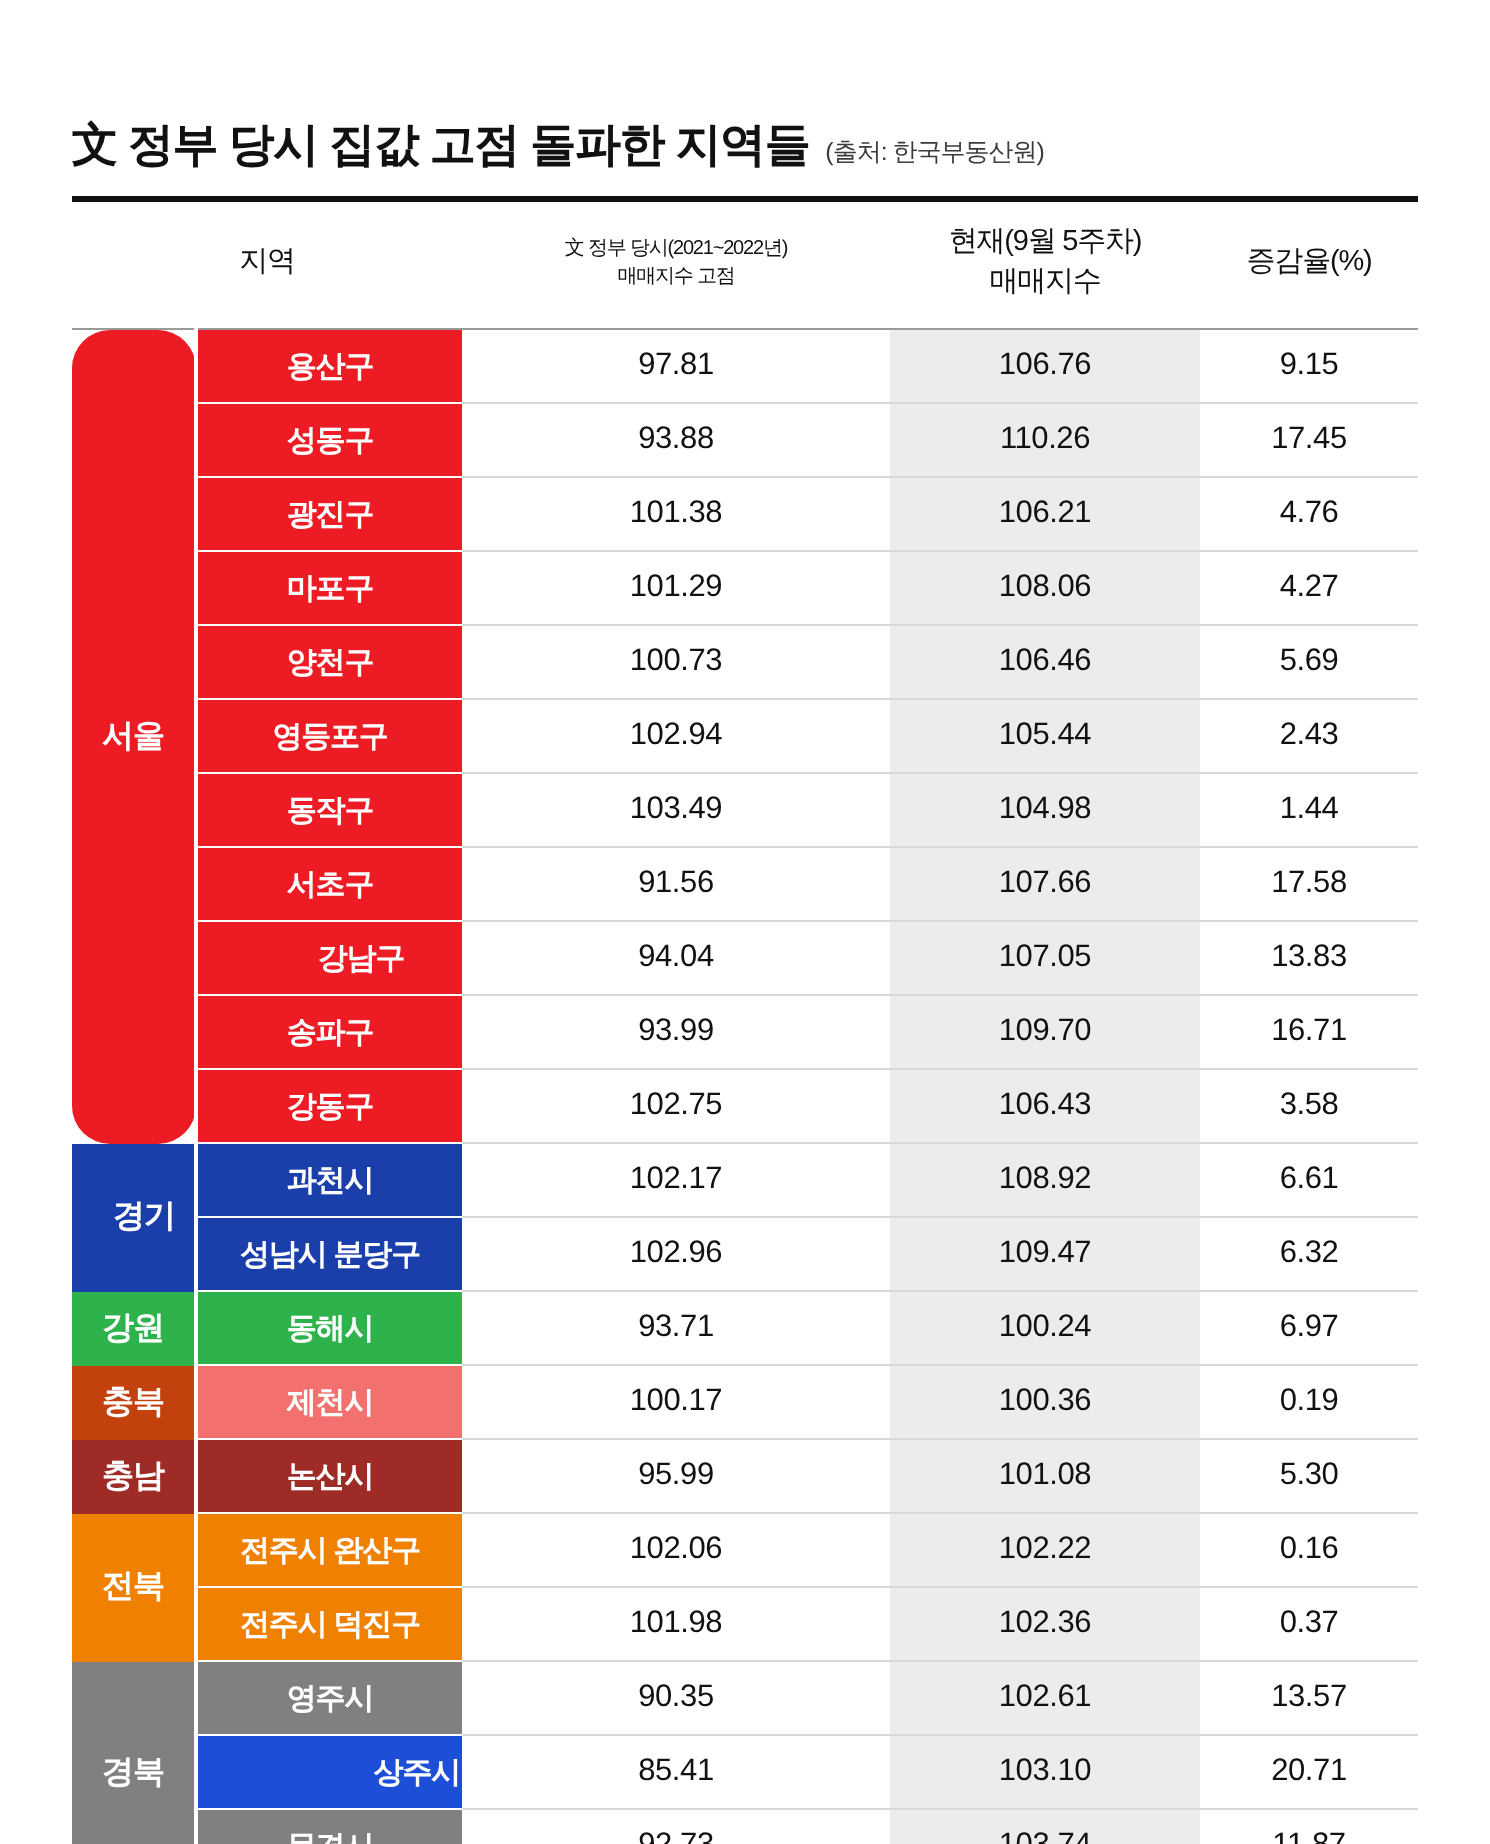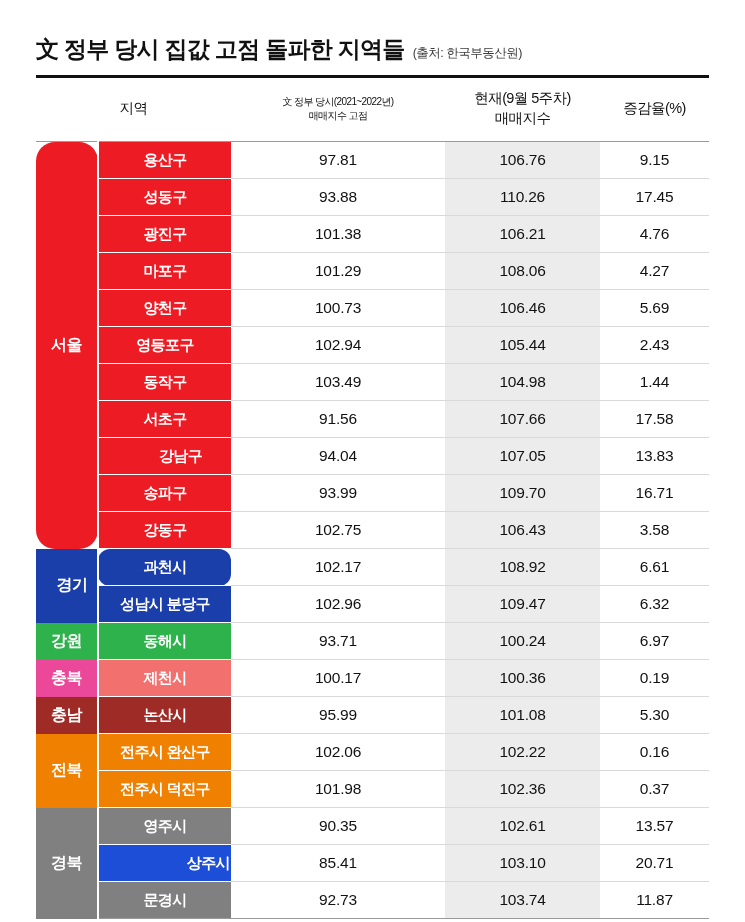--- a/index.html
+++ b/index.html
@@ -10,20 +10,21 @@
     background: #ffffff;
     font-family: "Liberation Sans", sans-serif;
     color: #111111;
     overflow: hidden;
   }
   .page {
     position: relative;
     width: 745px;
     height: 762px;
     padding: 0 36px;
+    margin-top: 23px;
   }
   
   .title-row {
     display: flex;
     align-items: baseline;
     gap: 8px;
     padding-top: 34px;
     border-bottom: 3px solid #111111;
     padding-bottom: 10px;
     margin-bottom: 0;
@@ -200,40 +201,40 @@
           <td class="num rate">16.71</td>
         </tr>
         <tr>
           <td class="area" style="background: rgb(237, 28, 36);">강동구</td>
           <td class="num peak">102.75</td>
           <td class="num now">106.43</td>
           <td class="num rate">3.58</td>
         </tr>
         <tr>
           <td class="region" rowspan="2" style="background: rgb(26, 63, 170); padding-left: 12px;">경기</td>
-          <td class="area" style="background: rgb(26, 63, 170); border-radius: 12px;">과천시</td>
+          <td class="area" style="background: rgb(26, 63, 170);">과천시</td>
           <td class="num peak">102.17</td>
           <td class="num now">108.92</td>
           <td class="num rate">6.61</td>
         </tr>
         <tr>
           <td class="area" style="background: rgb(26, 63, 170);">성남시 분당구</td>
           <td class="num peak">102.96</td>
           <td class="num now">109.47</td>
           <td class="num rate">6.32</td>
         </tr>
         <tr>
           <td class="region" rowspan="1" style="background: rgb(46, 178, 76);">강원</td>
           <td class="area" style="background: rgb(46, 178, 76);">동해시</td>
           <td class="num peak">93.71</td>
           <td class="num now">100.24</td>
           <td class="num rate">6.97</td>
         </tr>
         <tr>
-          <td class="region" rowspan="1" style="background: #ec4899;">충북</td>
+          <td class="region" rowspan="1" style="background: #c2410c;">충북</td>
           <td class="area" style="background: rgb(242, 112, 110);">제천시</td>
           <td class="num peak">100.17</td>
           <td class="num now">100.36</td>
           <td class="num rate">0.19</td>
         </tr>
         <tr>
           <td class="region" rowspan="1" style="background: rgb(158, 43, 37);">충남</td>
           <td class="area" style="background: rgb(158, 43, 37);">논산시</td>
           <td class="num peak">95.99</td>
           <td class="num now">101.08</td>

